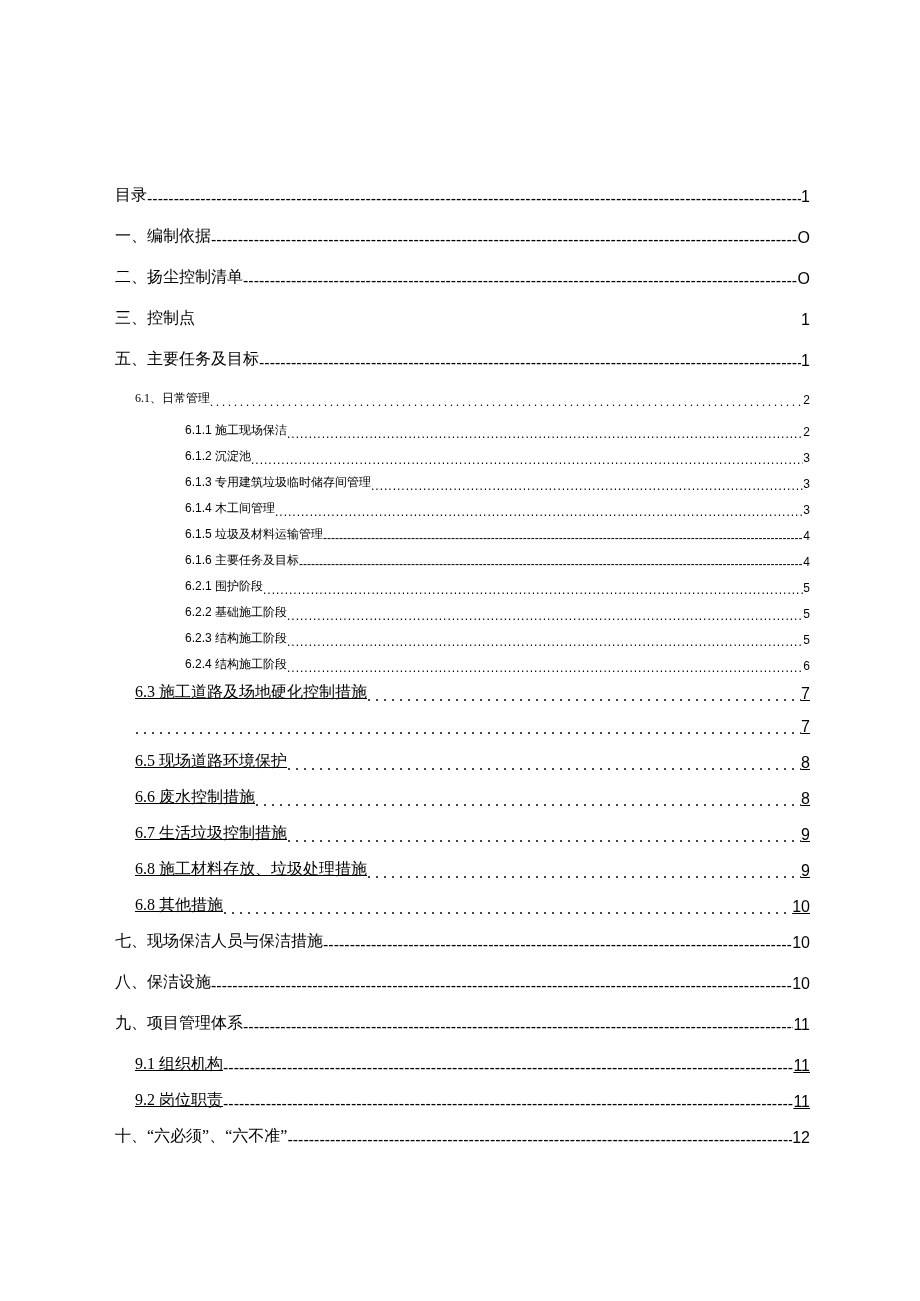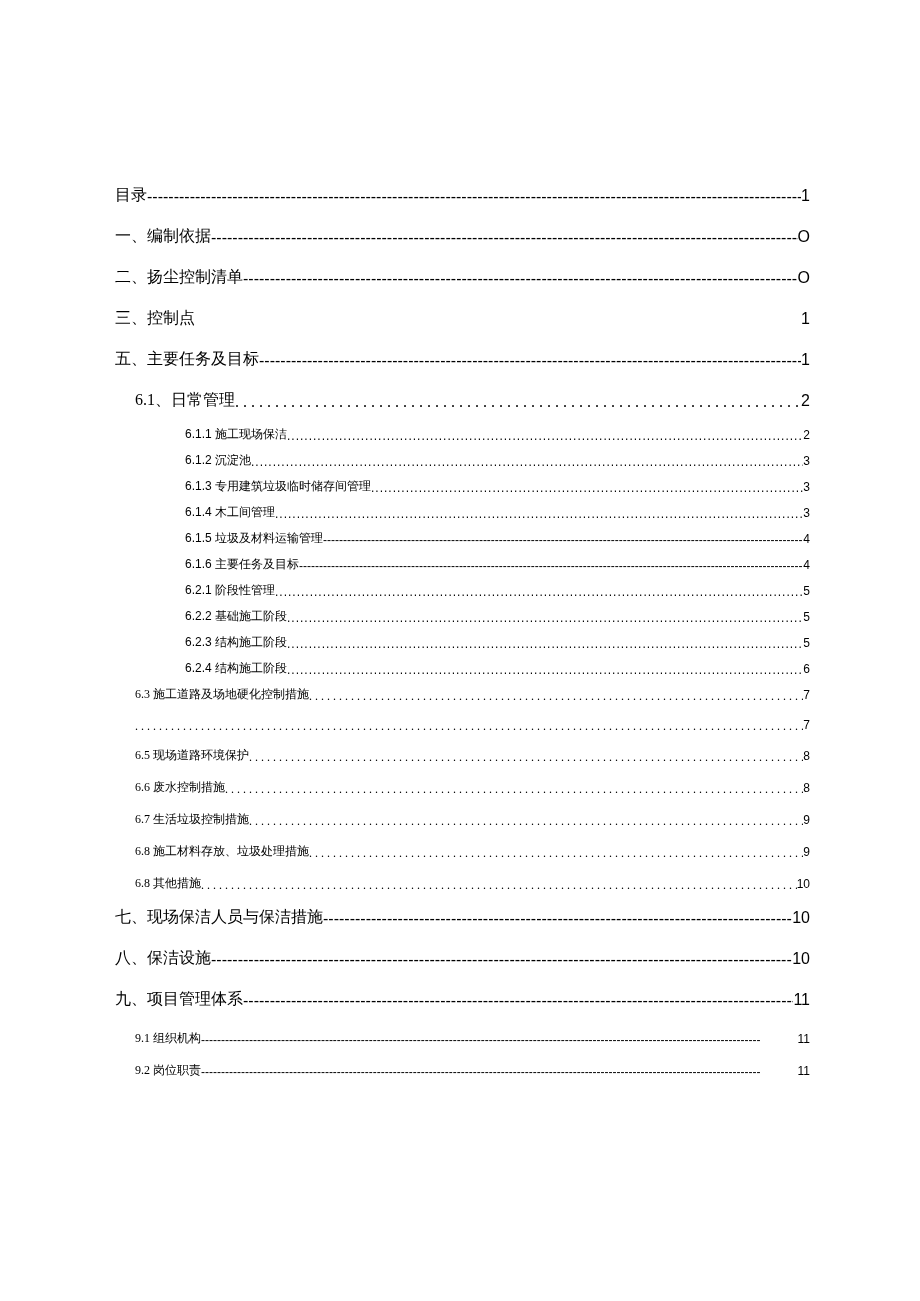--- a/index.html
+++ b/index.html
@@ -13,21 +13,21 @@
       width: 920px;
       height: 1301px;
       padding: 185px 110px 100px 115px;
       color: #000;
     }
     .toc-container {
       width: 100%;
     }
     .toc-line {
       display: flex;
-      align-items: center;
+      align-items: flex-end;
       white-space: nowrap;
       overflow: hidden;
     }
     .toc-title {
       flex: 0 0 auto;
     }
     .toc-leader {
       flex: 1 1 auto;
       overflow: hidden;
       position: relative;
@@ -65,28 +65,29 @@
     .toc-page {
       flex: 0 0 auto;
       font-family: Arial, sans-serif;
     }
     .level-0 {
       font-size: 16px;
       margin-bottom: 20px;
       padding-left: 0;
     }
     .level-1 {
+      font-size: 12px;
+      margin-bottom: 15px;
+      padding-left: 20px;
+    }
+    .level-1b {
       font-size: 16px;
       margin-bottom: 15px;
       padding-left: 20px;
-    }
-    .level-1b {
-      font-size: 12px;
-      margin-bottom: 15px;
-      padding-left: 20px;
+      text-decoration: underline;
     }
     .level-2 {
       font-size: 12px;
       margin-bottom: 9px;
       padding-left: 70px;
       font-family: Arial, "SimSun", sans-serif;
     }
   </style>
 </head>
 <body>
@@ -146,21 +147,21 @@
       <span class="toc-title">6.1.5 垃圾及材料运输管理</span>
       <span class="toc-leader dash"></span>
       <span class="toc-page">4</span>
     </div>
     <div class="toc-line level-2">
       <span class="toc-title">6.1.6 主要任务及目标</span>
       <span class="toc-leader dash"></span>
       <span class="toc-page">4</span>
     </div>
     <div class="toc-line level-2">
-      <span class="toc-title">6.2.1 阶段性管理</span>
+      <span class="toc-title">6.2.1 围护阶段</span>
       <span class="toc-leader tightdot"></span>
       <span class="toc-page">5</span>
     </div>
     <div class="toc-line level-2">
       <span class="toc-title">6.2.2 基础施工阶段</span>
       <span class="toc-leader tightdot"></span>
       <span class="toc-page">5</span>
     </div>
     <div class="toc-line level-2">
       <span class="toc-title">6.2.3 结构施工阶段</span>
@@ -223,14 +224,19 @@
     </div>
     <div class="toc-line level-1b">
       <span class="toc-title">9.1 组织机构</span>
       <span class="toc-leader dash"></span>
       <span class="toc-page">11</span>
     </div>
     <div class="toc-line level-1b">
       <span class="toc-title">9.2 岗位职责</span>
       <span class="toc-leader dash"></span>
       <span class="toc-page">11</span>
+    </div>
+    <div class="toc-line level-0">
+      <span class="toc-title">十、“六必须”、“六不准”</span>
+      <span class="toc-leader dash"></span>
+      <span class="toc-page">12</span>
     </div>
   </div>
 
 </body></html>

